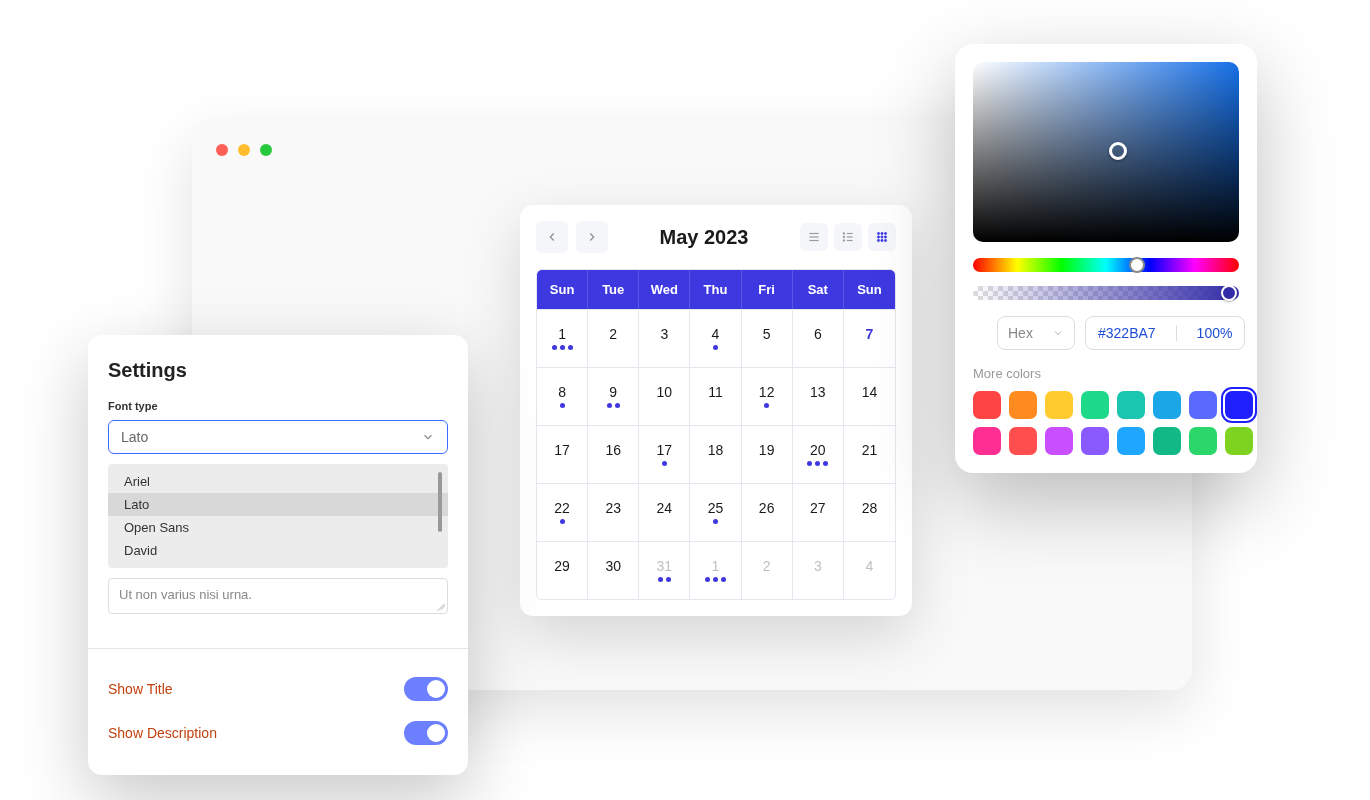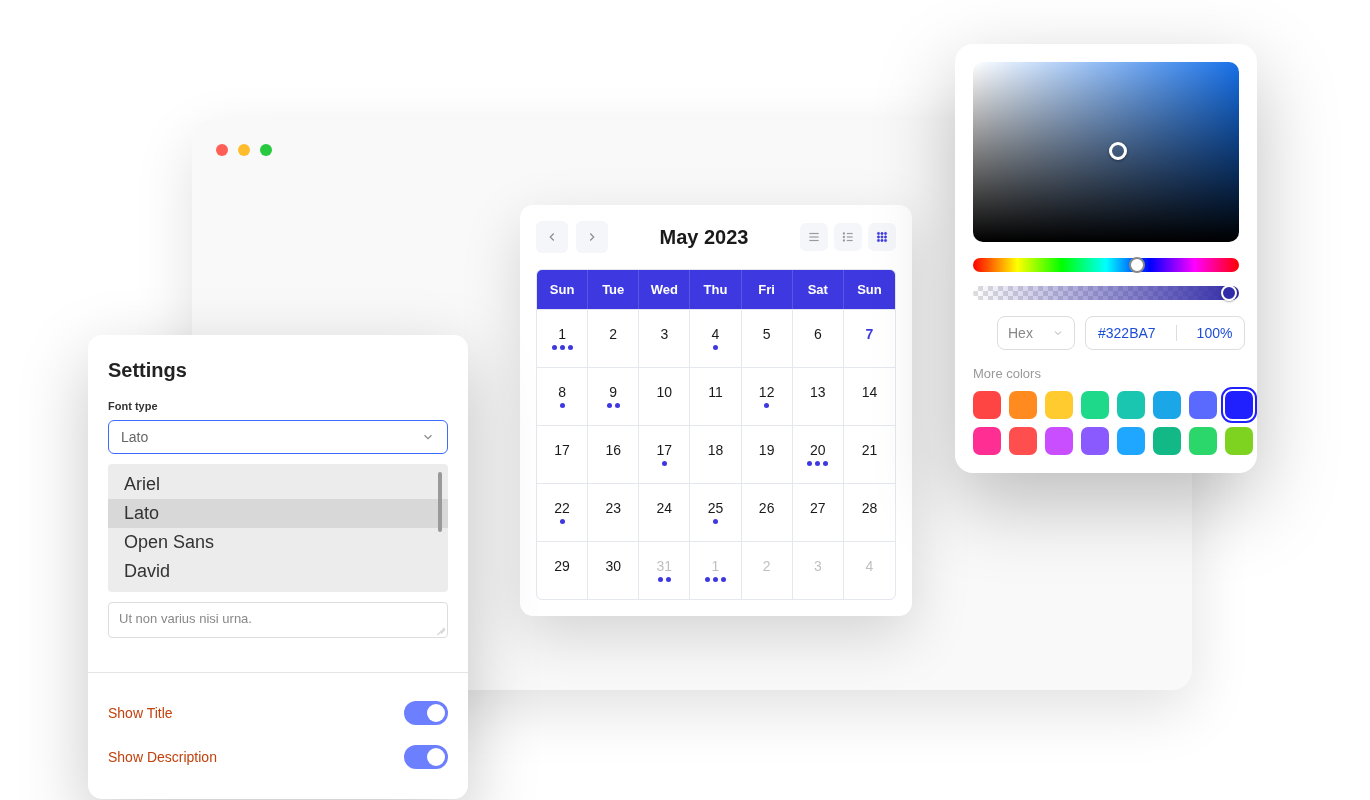--- a/index.html
+++ b/index.html
@@ -46,21 +46,21 @@
 .settings {
   position: absolute; left: 88px; top: 335px; width: 380px;
   background: #fff; border-radius: 14px; box-shadow: 0 24px 70px rgba(0,0,0,0.22);
   padding: 24px 20px 20px;
 }
 .settings h2 { font-size: 20px; font-weight: 600; color: #222; margin-bottom: 18px; }
 .field-label { font-size: 11px; font-weight: 600; color: #333; margin-bottom: 8px; }
 .select-box { border: 1px solid #3E6BFF; border-radius: 6px; padding: 8px 12px; display: flex; align-items: center; justify-content: space-between; font-size: 14px; color: #666; cursor: pointer; margin-bottom: 10px; }
 .select-box svg { width: 14px; height: 14px; stroke: #888; stroke-width: 2; fill: none; }
 .dropdown { background: #ececec; border-radius: 4px; padding: 6px 0; position: relative; margin-bottom: 10px; }
-.dropdown-item { padding: 4px 16px; font-size: 18px; color: #333; cursor: pointer; }
+.dropdown-item { padding: 4px 16px; font-size: 13px; color: #333; cursor: pointer; }
 .dropdown-item.selected { background: #d8d8d8; }
 .scrollbar { position: absolute; right: 6px; top: 8px; width: 4px; height: 60px; background: #999; border-radius: 2px; }
 .textarea { border: 1px solid #ddd; border-radius: 4px; padding: 8px 10px; font-size: 13px; color: #888; min-height: 36px; position: relative; margin-bottom: 34px; }
 .textarea .resize { position: absolute; right: 2px; bottom: 2px; width: 10px; height: 10px; }
 .textarea .resize::before, .textarea .resize::after { content: ''; position: absolute; background: #ccc; height: 1px; transform: rotate(-45deg); }
 .textarea .resize::before { width: 10px; bottom: 3px; right: -1px; }
 .textarea .resize::after { width: 6px; bottom: 3px; right: -1px; }
 .divider { height: 1px; background: #e5e5e5; margin: 0 -20px 18px; }
 .toggle-row { display: flex; align-items: center; justify-content: space-between; padding: 10px 0; }
 .toggle-row span { font-size: 14px; color: #c2410c; }

